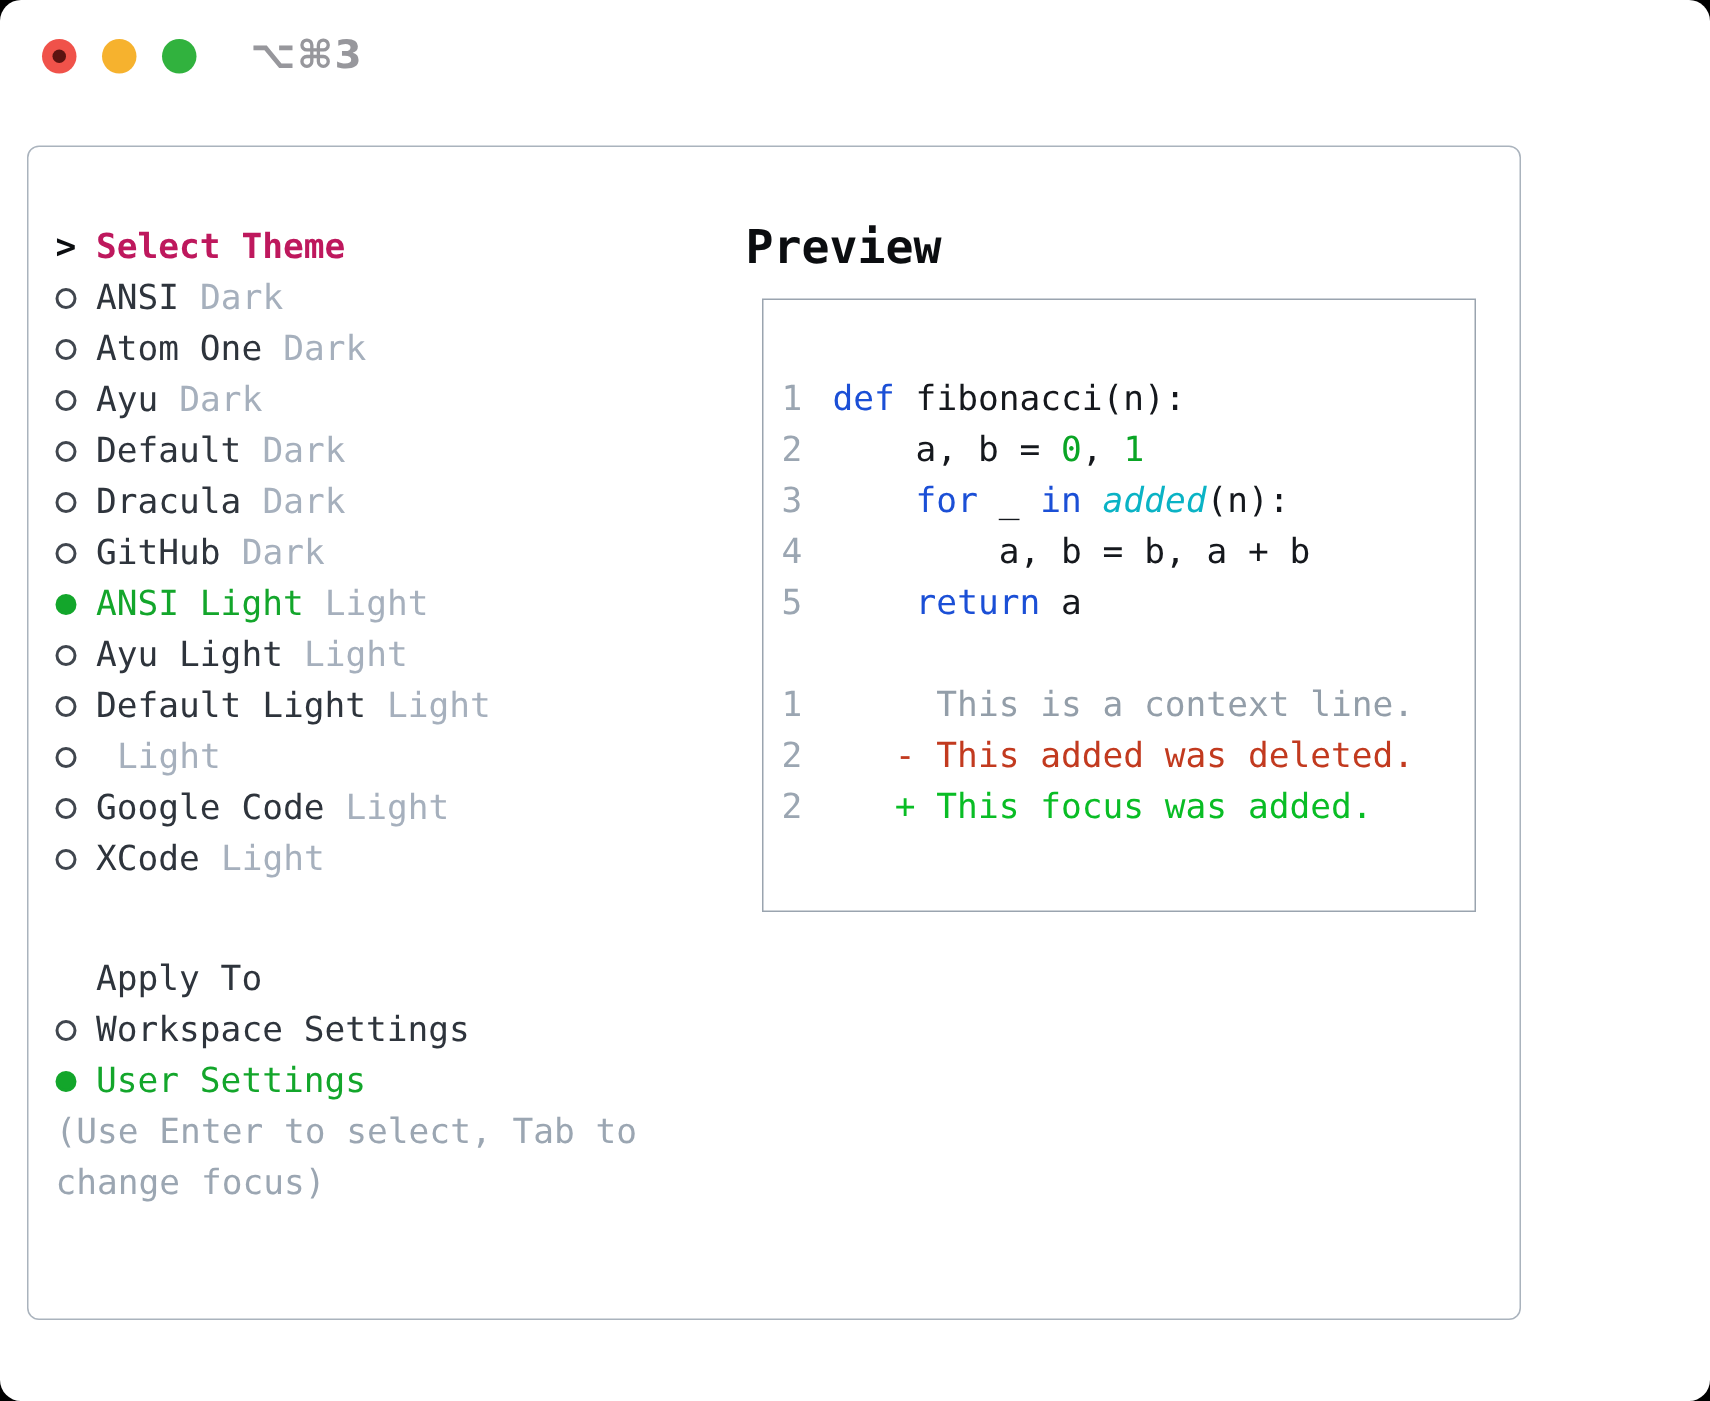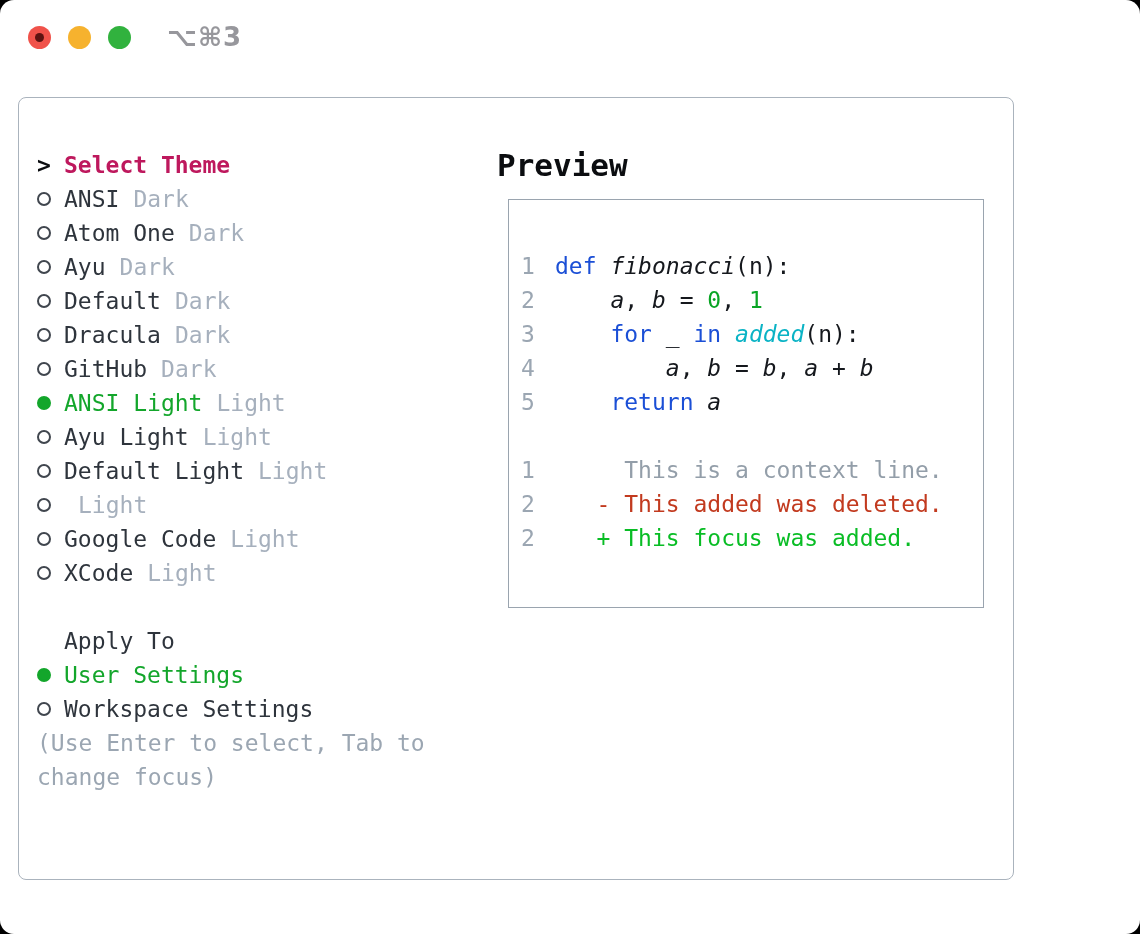--- a/index.html
+++ b/index.html
@@ -60,38 +60,38 @@
   .caret{font-weight:bold;color:#0b0d10}
   .radio{
     display:inline-block;width:14px;height:14px;border:2.2px solid #40464e;
     border-radius:50%;
   }
   .radio.sel{background:var(--accent_green);border-color:var(--accent_green)}
   .hdr{font-weight:bold;color:#be185d}
   .label{color:var(--item_dark)}
   .label.sel{color:var(--accent_green)}
   .tag{color:var(--tag_gray);margin-left:14px}
-  .apply-section{margin-top:34px}
+  .apply-section{margin-top:46px}
   .hint{width:412px;color:var(--muted_gray);white-space:normal}
 
   
   .preview-header{position:absolute;left:478px;top:50px;font-size:31px;line-height:34px;font-weight:bold;color:#0b0d10}
   .preview-box{
     position:absolute;left:489px;top:101px;width:476px;height:409px;
     border:1.5px solid var(--preview_border);background:#fff;
     padding:49px 0 0 12px;overflow:hidden;
   }
   .pline{display:flex;height:34px;font-size:23px;line-height:34px;white-space:pre}
   .ln{width:34px;flex:0 0 34px;color:var(--muted_gray)}
   .code{white-space:pre}
   .c-kw{color:var(--keyword_blue)}
   .c-num{color:var(--number_green)}
   .c-bi{color:var(--builtin_cyan);font-style:italic}
   .c-pl{color:var(--text_dark)}
-  .c-var{color:var(--text_dark);font-style:italic}
+  .c-var{color:var(--text_dark);}
   .c-ctx{color:#939ea9}
   .c-del{color:var(--deleted_red)}
   .c-add{color:var(--added_green)}
 </style>
 </head>
 <body>
 
 <div class="window">
 
   <div class="titlebar">
@@ -126,22 +126,22 @@
           <div class="row"><span class="marker"><span class="radio"></span></span><span class="label">Google Code</span><span class="tag">Light</span></div>
           <div class="row"><span class="marker"><span class="radio"></span></span><span class="label">XCode</span><span class="tag">Light</span></div>
         </div>
 
       <div class="apply-section">
         <div class="row">
           <span class="marker"></span>
           <span class="label">Apply To</span>
         </div>
         <div id="apply-list">
+            <div class="row"><span class="marker"><span class="radio"></span></span><span class="label">Workspace Settings</span></div>
             <div class="row"><span class="marker"><span class="radio sel"></span></span><span class="label sel">User Settings</span></div>
-            <div class="row"><span class="marker"><span class="radio"></span></span><span class="label">Workspace Settings</span></div>
           </div>
       </div>
 
       <div class="hint">(Use Enter to select, Tab to change focus)</div>
     </div>
 
     <div class="preview-header">Preview</div>
 
     <div class="preview-box" id="preview-box">
         <div class="pline"><span class="ln">1</span><span class="code"><span class="c-kw">def</span><span class="c-pl"> </span><span class="c-var">fibonacci</span><span class="c-pl">(n):</span></span></div>

